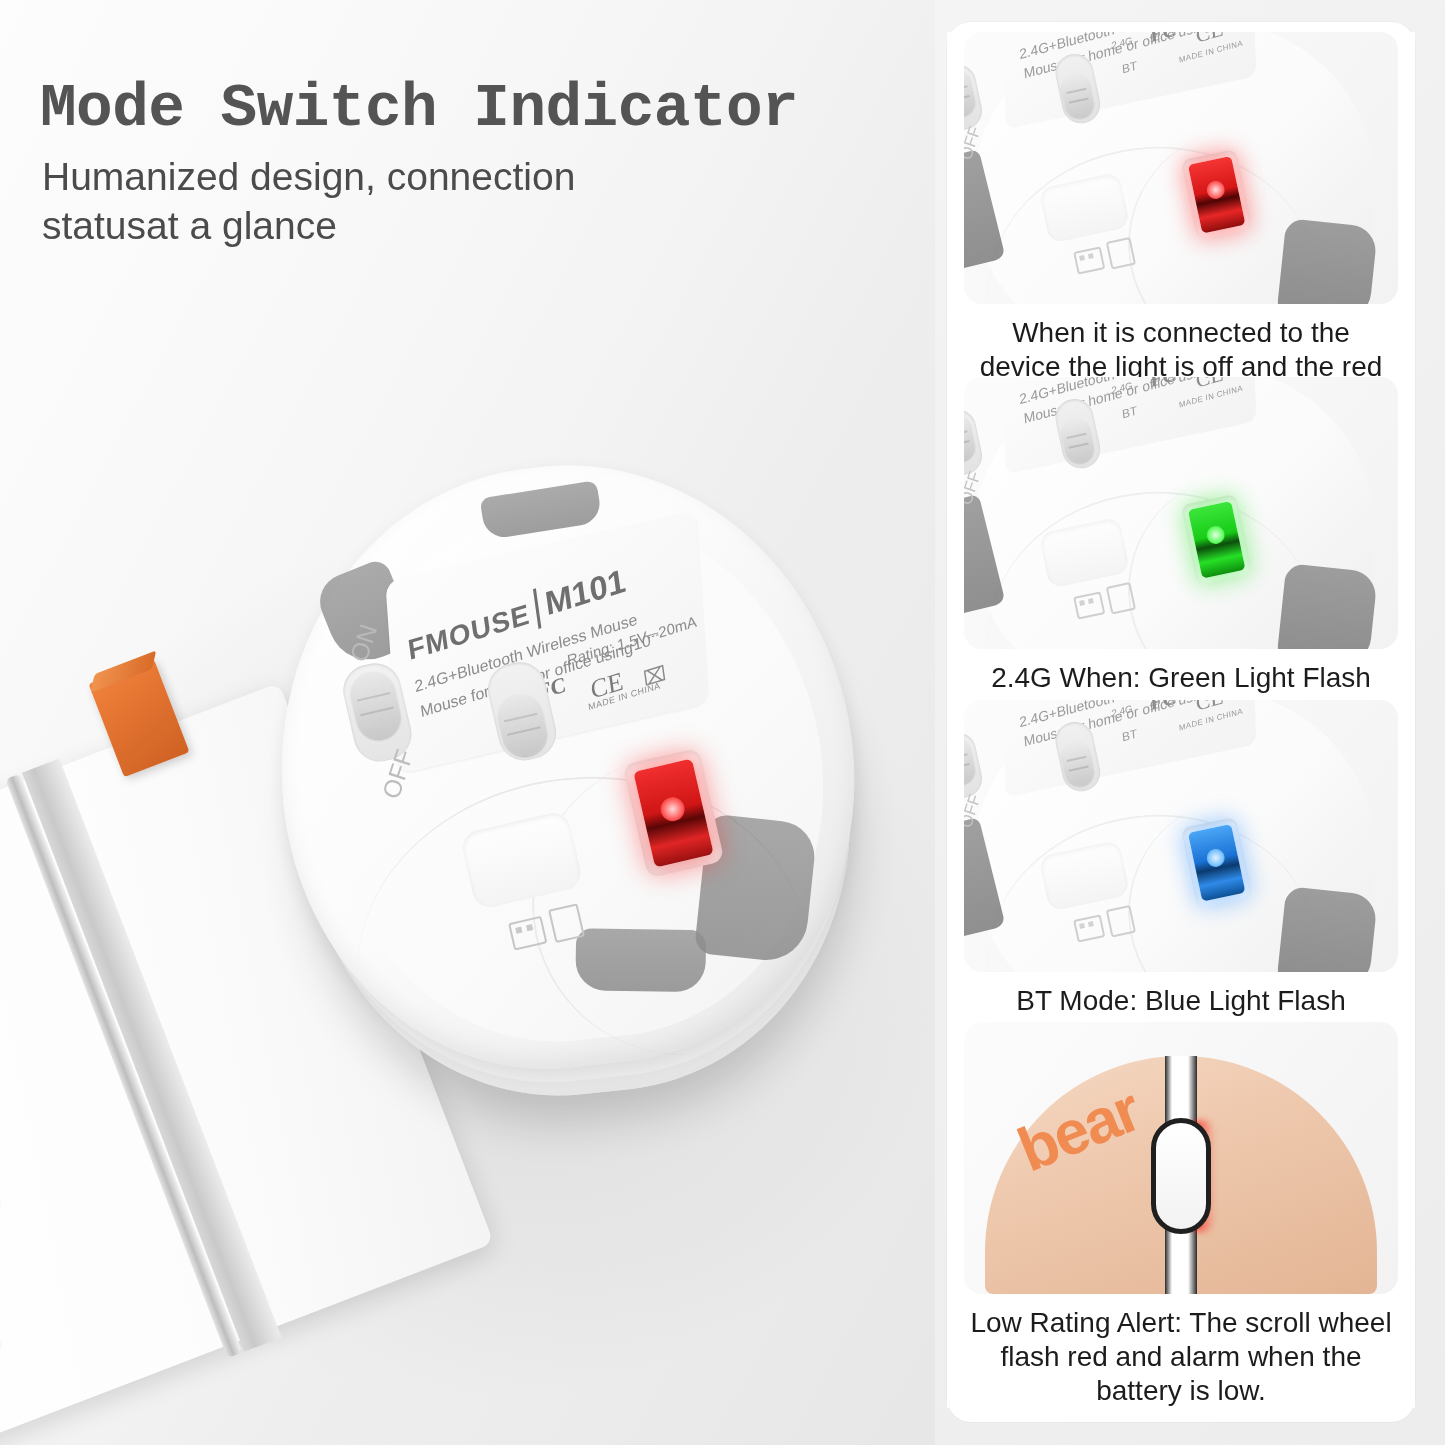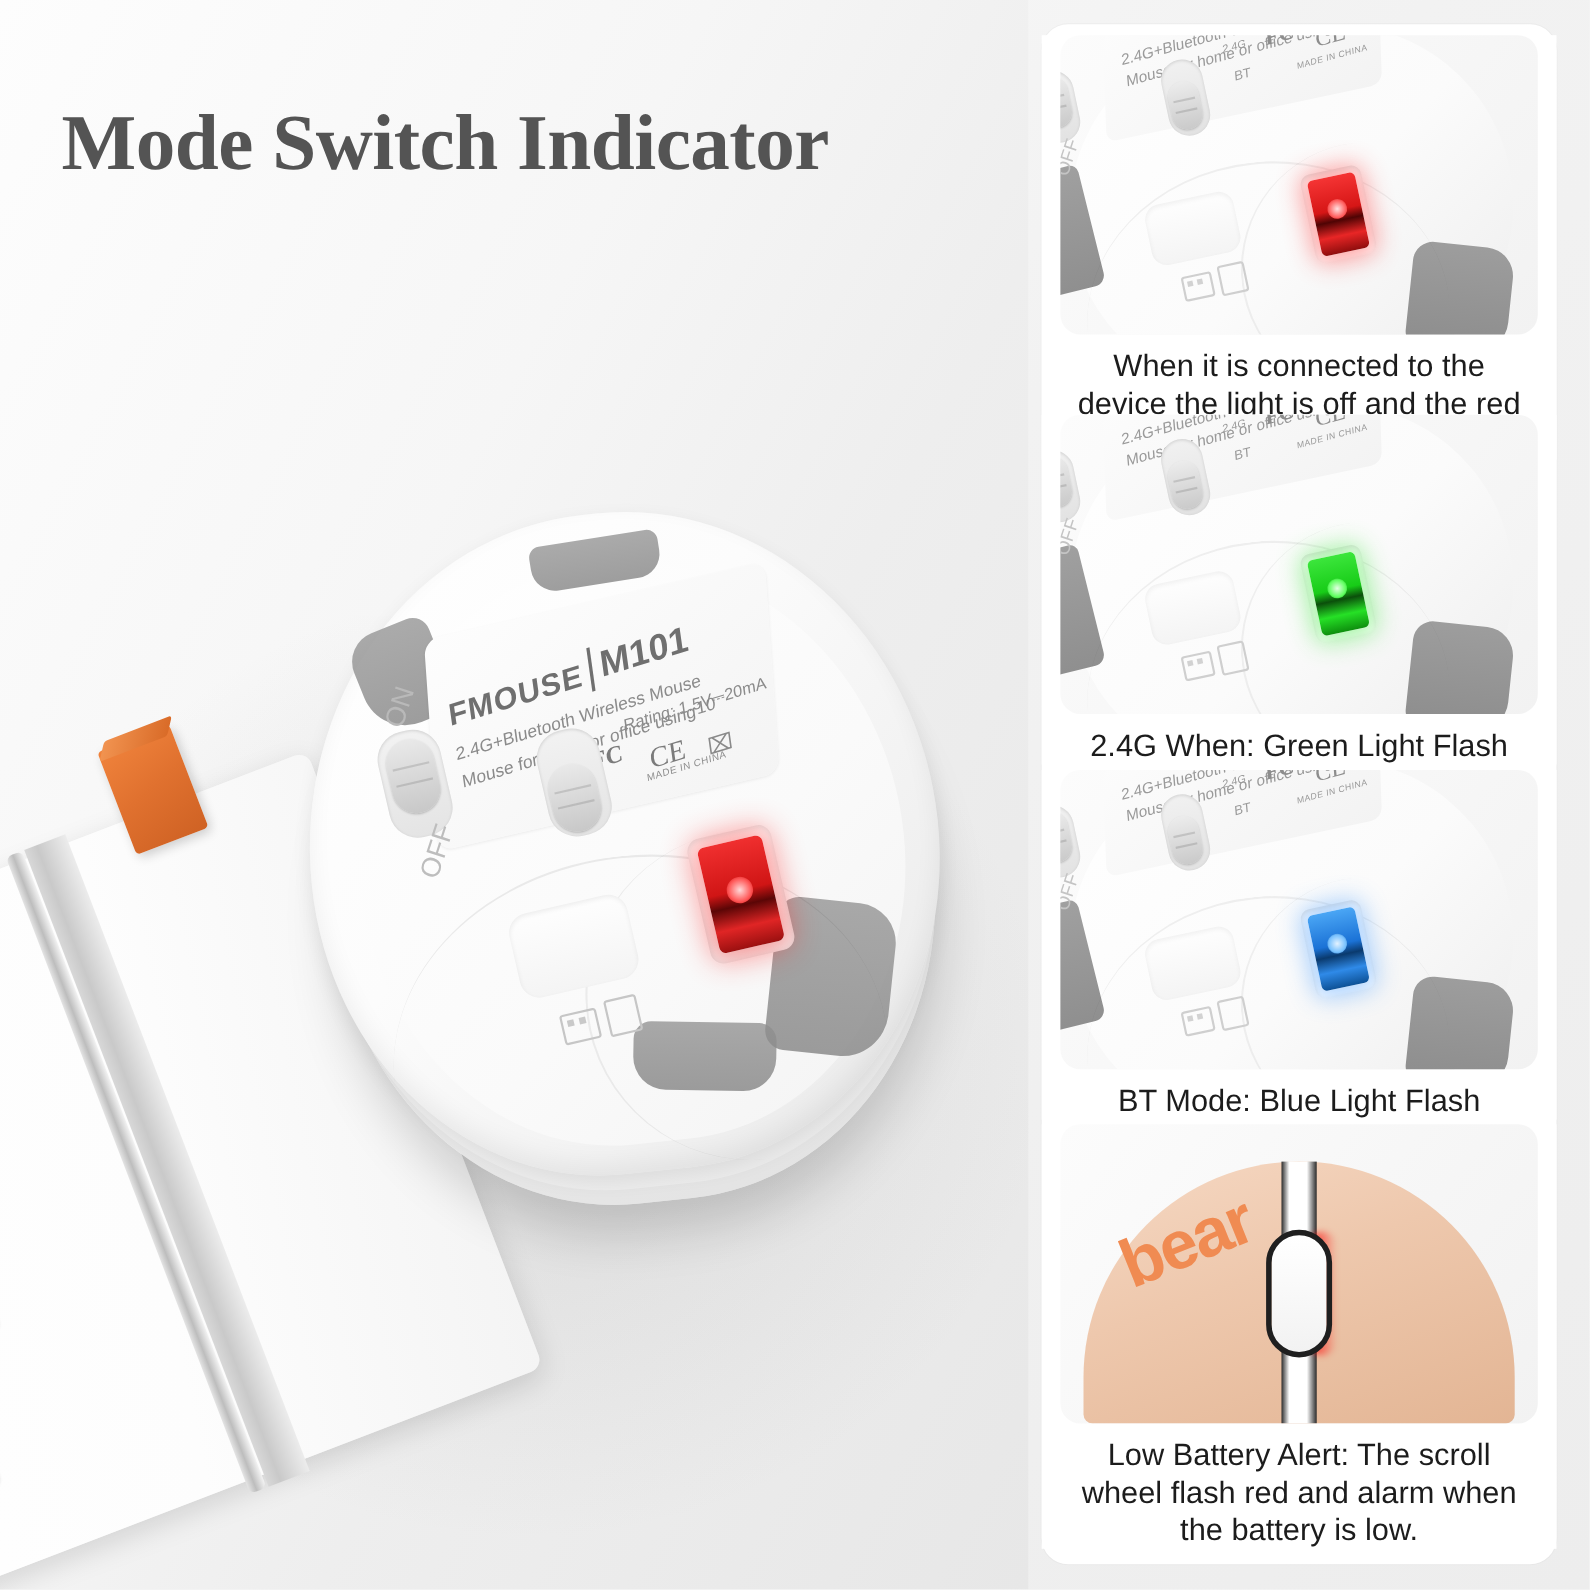--- a/index.html
+++ b/index.html
@@ -10,23 +10,23 @@
     overflow:hidden;
     position:relative;
   }
   .stage{position:absolute;inset:0;background:linear-gradient(135deg,#fbfbfb 0%,#f2f2f2 45%,#ededed 100%);}
 
   
   .hero{position:absolute;left:0;top:0;width:935px;height:1445px;overflow:hidden;}
 
   .headline{position:absolute;left:40px;top:78px;width:880px;}
   .headline h1{
-    margin:16px;font-size:72px;line-height:1.0;font-weight:bold;
+    margin:0;font-size:61px;line-height:1.0;font-weight:bold;
     color:#545454;letter-spacing:-0.5px;
-    font-family:Liberation Serif, serif;
+    font-family:Liberation Mono, monospace;
   }
   .headline p{
     margin:14px 0 0 2px;font-size:39px;line-height:1.25;
     color:#4b4b4b;font-weight:normal;max-width:680px;
     font-family:"Liberation Sans",sans-serif;
   }
 
   
   .desk{position:absolute;left:0;top:0;width:935px;height:1445px;
         background:linear-gradient(118deg,#fdfdfd 0%,#f6f6f6 38%,#eeeeee 62%,#e7e7e7 100%);}
@@ -331,20 +331,21 @@
         <div class="led-well">
           <div class="led led-red">
             <div class="led-dot"></div>
           </div>
         </div>
       </div>
     </div>
 
     <div class="headline">
       <h1>Mode Switch Indicator</h1>
+      <p>Humanized design, connection statusat a glance</p>
     </div>
   </div>
 
   <div class="rail">
 
     <div class="card" style="top:10px;">
       <div class="photo">
         <div class="mini">
           <div class="mini-base"></div>
           <div class="mini-pad-l"></div>
@@ -465,17 +466,17 @@
 
     <div class="card" style="top:1000px;">
       <div class="photo">
         <div class="bearmouse">
           <div class="bear-word">bear</div>
           <div class="wheel-slot"></div>
           <div class="wheel-glow"></div>
           <div class="wheel"></div>
         </div>
       </div>
-      <div class="cap">Low Battery Alert: The scroll wheel flash  red and alarm when the battery is low.</div>
+      <div class="cap">Low Rating Alert: The scroll wheel flash  red and alarm when the battery is low.</div>
     </div>
 
   </div>
 </div>
 
 </body></html>

